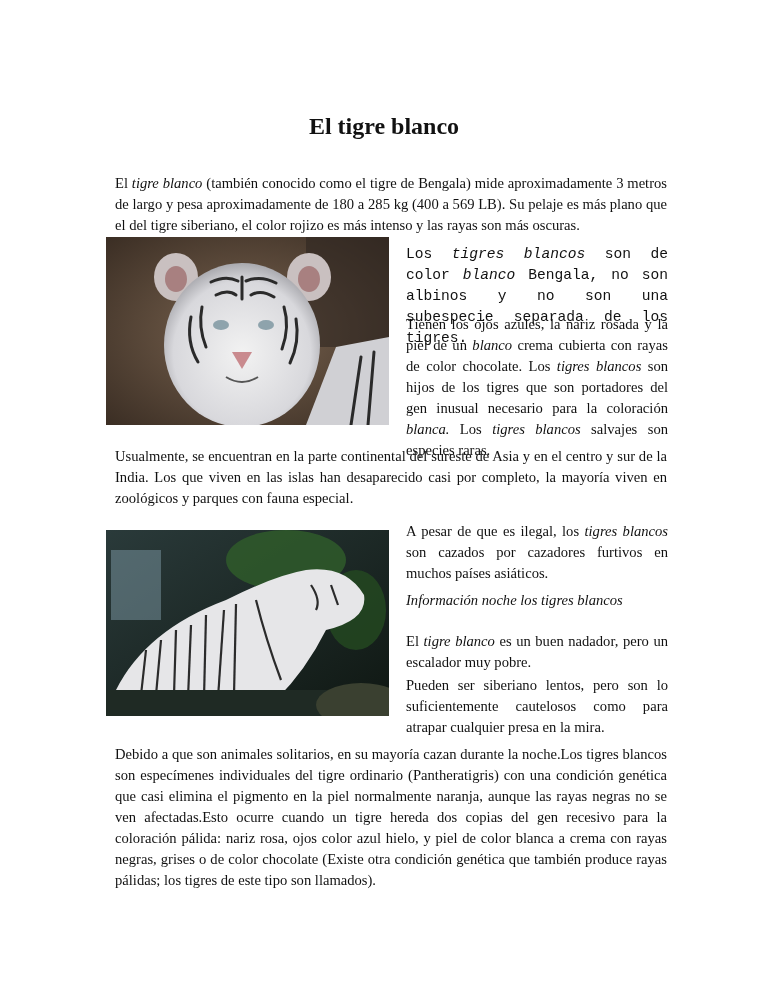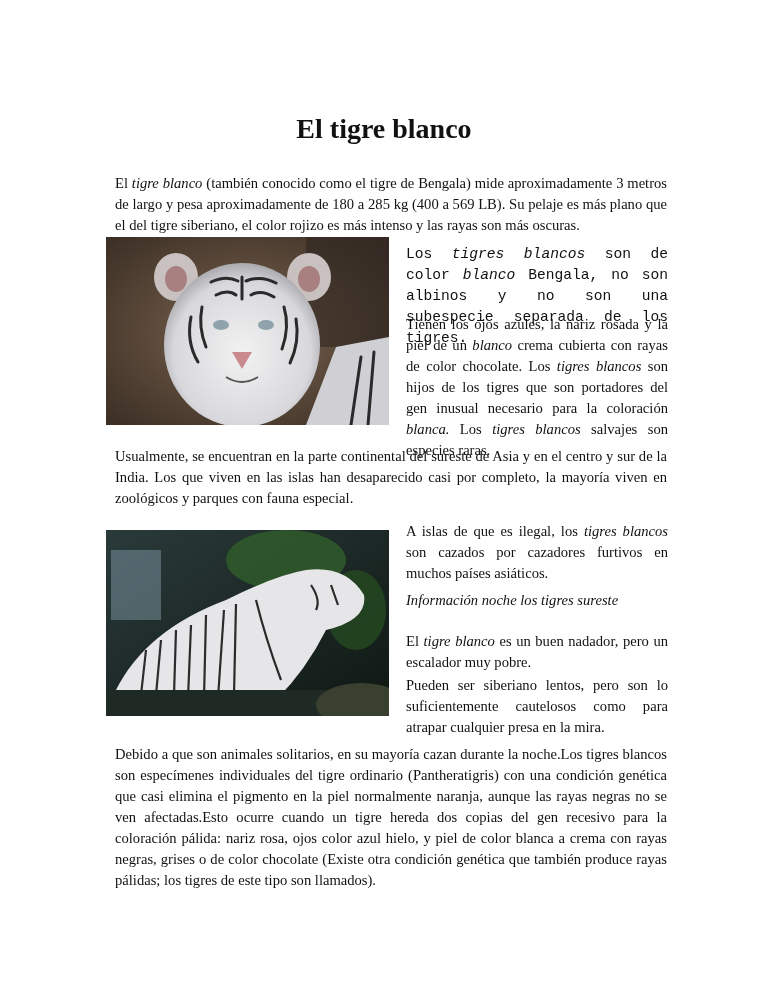--- a/index.html
+++ b/index.html
@@ -1,19 +1,19 @@
 <!DOCTYPE html>
 <html><head>
   <meta charset="utf-8">
   <style>
     html, body { margin:0; padding:0; background:#ffffff; }
     body { width:768px; height:994px; position:relative; overflow:hidden;
       font-family:"Liberation Serif", "DejaVu Serif", serif; color:#111; }
     .title { position:absolute; left:0; width:768px; top:113px; text-align:center;
-      font-weight:bold; font-size:28px; letter-spacing:0; }
+      font-weight:bold; font-size:24px; letter-spacing:0; }
     .p { position:absolute; font-size:14.6px; line-height:21px; text-align:justify; margin:7px; }
     .full { left:108px; width:552px; }
     .col { left:399px; width:262px; }
     .u { }
     i { font-style:italic; }
     .img { position:absolute; left:106px; width:283px; overflow:hidden; }
     .img svg { display:block; }
   </style>
 </head>
 <body>
@@ -95,20 +95,20 @@
           <path d="M150 70 Q160 110 175 150"></path>
         <path d="M205 55 Q215 70 210 80"></path>
           <path d="M225 55 L232 75"></path>
       </g>
       <rect x="0" y="160" width="283" height="26" fill="#1f2a24"></rect>
       <ellipse cx="255" cy="175" rx="45" ry="22" fill="#3a4030"></ellipse>
     </svg>
   </div>
 
   <div>
-    <p class="p col" style="top:514px;"><span>A islas de que es ilegal, los </span><i>tigres blancos</i><span> son </span><span class="u">cazados </span><span>por cazadores furtivos en muchos países asiáticos.</span></p>
-    <p class="p col" style="top:583px;"><i class="u">Información noche los tigres</i><i> sureste</i></p>
+    <p class="p col" style="top:514px;"><span>A pesar de que es ilegal, los </span><i>tigres blancos</i><span> son </span><span class="u">cazados </span><span>por cazadores furtivos en muchos países asiáticos.</span></p>
+    <p class="p col" style="top:583px;"><i class="u">Información noche los tigres</i><i> blancos</i></p>
     <p class="p col" style="top:624px;"><span>El </span><i>tigre blanco</i><span> es un buen nadador, pero un escalador muy pobre.</span></p>
     <p class="p col" style="top:668px;"><span>Pueden ser </span><span class="u">siberiano</span><span> lentos, pero son lo suficientemente cautelosos como para atrapar cualquier presa en la mira.</span></p>
   </div>
 
   <p class="p full" style="top:737px;">Debido a que son animales solitarios, en su mayoría cazan durante la noche.Los tigres blancos son especímenes individuales del tigre ordinario (Pantheratigris) con una condición genética que casi elimina el pigmento en la piel normalmente naranja, aunque las rayas negras no se ven afectadas.Esto ocurre cuando un tigre hereda dos copias del gen recesivo para la coloración pálida: nariz rosa, ojos color azul hielo, y piel de color blanca a crema con rayas negras, grises o de color chocolate (Existe otra condición genética que también produce rayas pálidas; los tigres de este tipo son llamados).</p>
 </div>
 
 </body></html>

